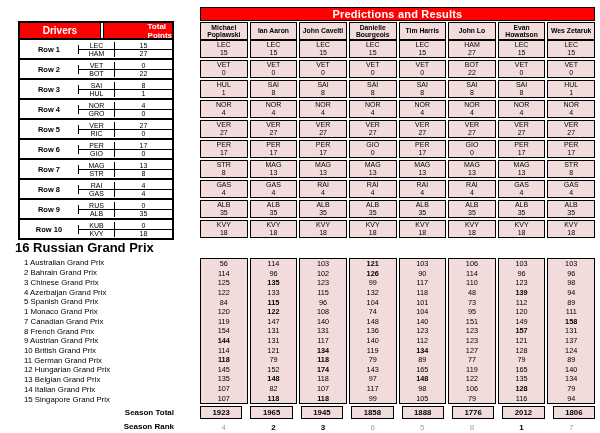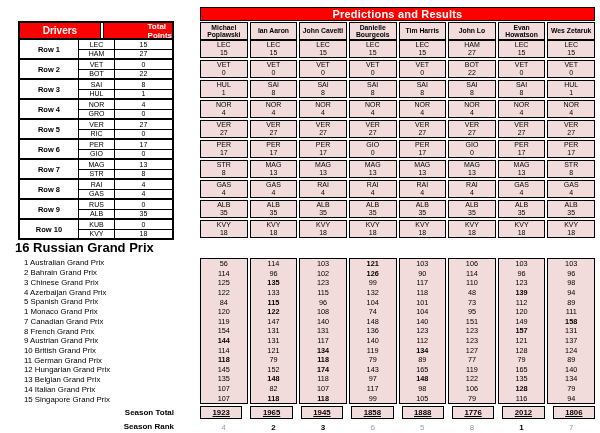--- a/index.html
+++ b/index.html
@@ -19,21 +19,21 @@
              font-size:6.8px;line-height:7.5px;padding:0 1px;}
 
   
   .left-wrap{position:absolute;left:18px;top:21px;width:156px;}
   .lt-header{height:19px;box-sizing:border-box;border:2px solid #000;display:flex;background:#fff;}
   .lt-h-drivers{width:93px;background:var(--red);color:#fff;font-weight:bold;font-size:10px;
                 display:flex;align-items:center;justify-content:center;border-right:1px solid #000;box-sizing:border-box;}
   .lt-h-gap{width:2px;background:#fff;}
   .lt-h-points{flex:1;background:var(--red);color:#fff;font-weight:bold;font-size:8px;
                display:flex;align-items:center;justify-content:center;border-left:1px solid #000;box-sizing:border-box;padding-left:44px;}
-  .lt-group{height:20px;box-sizing:border-box;border:2px solid #000;border-top:none;display:flex;background:#fff;}
+  .lt-group{height:20px;box-sizing:border-box;border:2px solid #000;border-top:none;display:flex;background:#fff;align-items:center;}
   .lt-label{width:59px;border-right:1px solid #000;box-sizing:border-box;display:flex;align-items:center;
             justify-content:center;font-weight:bold;font-size:7.5px;}
   .lt-right{flex:1;display:flex;flex-direction:column;}
   .lt-sub{flex:1;display:flex;}
   .lt-sub.top{border-bottom:1px solid #000;}
   .lt-code{width:36px;border-right:1px solid #000;box-sizing:border-box;display:flex;align-items:center;
            justify-content:center;font-size:7px;}
   .lt-pts{flex:1;display:flex;align-items:center;justify-content:center;font-size:7px;}
 
   
@@ -57,21 +57,21 @@
   .race-cols{position:absolute;left:200px;top:258px;width:395px;height:146px;display:grid;
              grid-template-columns:repeat(8,1fr);gap:2px;}
   .race-col{border:1px solid #000;background:var(--pink);box-sizing:border-box;display:flex;flex-direction:column;}
   .score{flex:1;display:flex;align-items:center;justify-content:center;font-size:7.3px;}
   .score.b{font-weight:bold;}
 
   
   .total-label{position:absolute;left:18px;top:406px;width:156px;height:13px;line-height:13px;
                text-align:right;font-weight:bold;font-size:8px;}
   .totals{position:absolute;left:200px;top:406px;width:395px;height:13px;display:grid;
-          grid-template-columns:repeat(8,1fr);gap:8px;text-decoration:underline;}
+          grid-template-columns:repeat(8,1fr);gap:8px;}
   .total-cell{border:1px solid #000;background:var(--pink);box-sizing:border-box;display:flex;
               align-items:center;justify-content:center;font-weight:bold;font-size:7.8px;}
   .rank-label{position:absolute;left:18px;top:421px;width:156px;height:12px;line-height:12px;
               text-align:right;font-weight:bold;font-size:8px;}
   .ranks{position:absolute;left:200px;top:421px;width:395px;height:12px;display:grid;
          grid-template-columns:repeat(8,1fr);gap:2px;}
   .rank-cell{display:flex;align-items:center;justify-content:center;font-size:8px;color:var(--gray);}
   .rank-cell.b{color:#000;font-weight:bold;}
 </style>
 </head>

